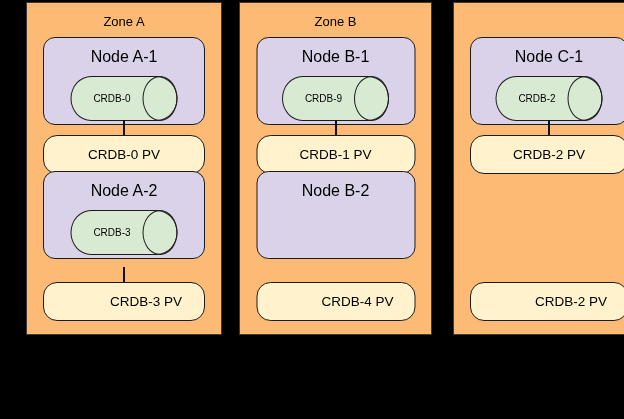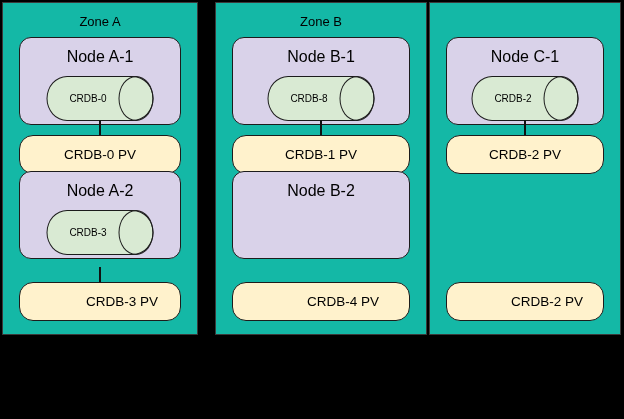--- a/index.html
+++ b/index.html
@@ -9,26 +9,27 @@
     height: 419px;
     background: #000000;
     font-family: "Liberation Sans", sans-serif;
     color: #000;
     overflow: hidden;
   }
   .zone {
     position: absolute;
     top: 2px;
     height: 333px;
-    background: #14b8a6;
+    background: #fdba74;
     border: 1.5px solid #3a3a3a;
     box-sizing: border-box;
+    margin-left: 24px;
   }
   .zone-a { left: 2px;   width: 196px; }
-  .zone-b { left: 215px; width: 212px; }
+  .zone-b { left: 215px; width: 193px; }
   .zone-c { left: 429px; width: 192px; }
   .zone-title {
     margin-top: 11px;
     text-align: center;
     font-size: 13px;
     line-height: 15px;
   }
   .node {
     position: absolute;
     left: 50%;
@@ -138,21 +139,21 @@
     </div>
   </section>
 
   <section class="zone zone-b">
     <div class="zone-title">Zone B</div>
 
     <div class="node pos-r1">
       <div class="node-title">Node B-1</div>
       <div class="cylinder">
         <span class="cyl-ellipse"></span>
-        <span class="cyl-label">CRDB-8</span>
+        <span class="cyl-label">CRDB-9</span>
       </div>
     </div>
     <div class="connector conn-r1"></div>
     <div class="pv pv-r1">
       <span>CRDB-1 PV</span>
     </div>
 
     <div class="node pos-r2">
       <div class="node-title">Node B-2</div>
     </div>

